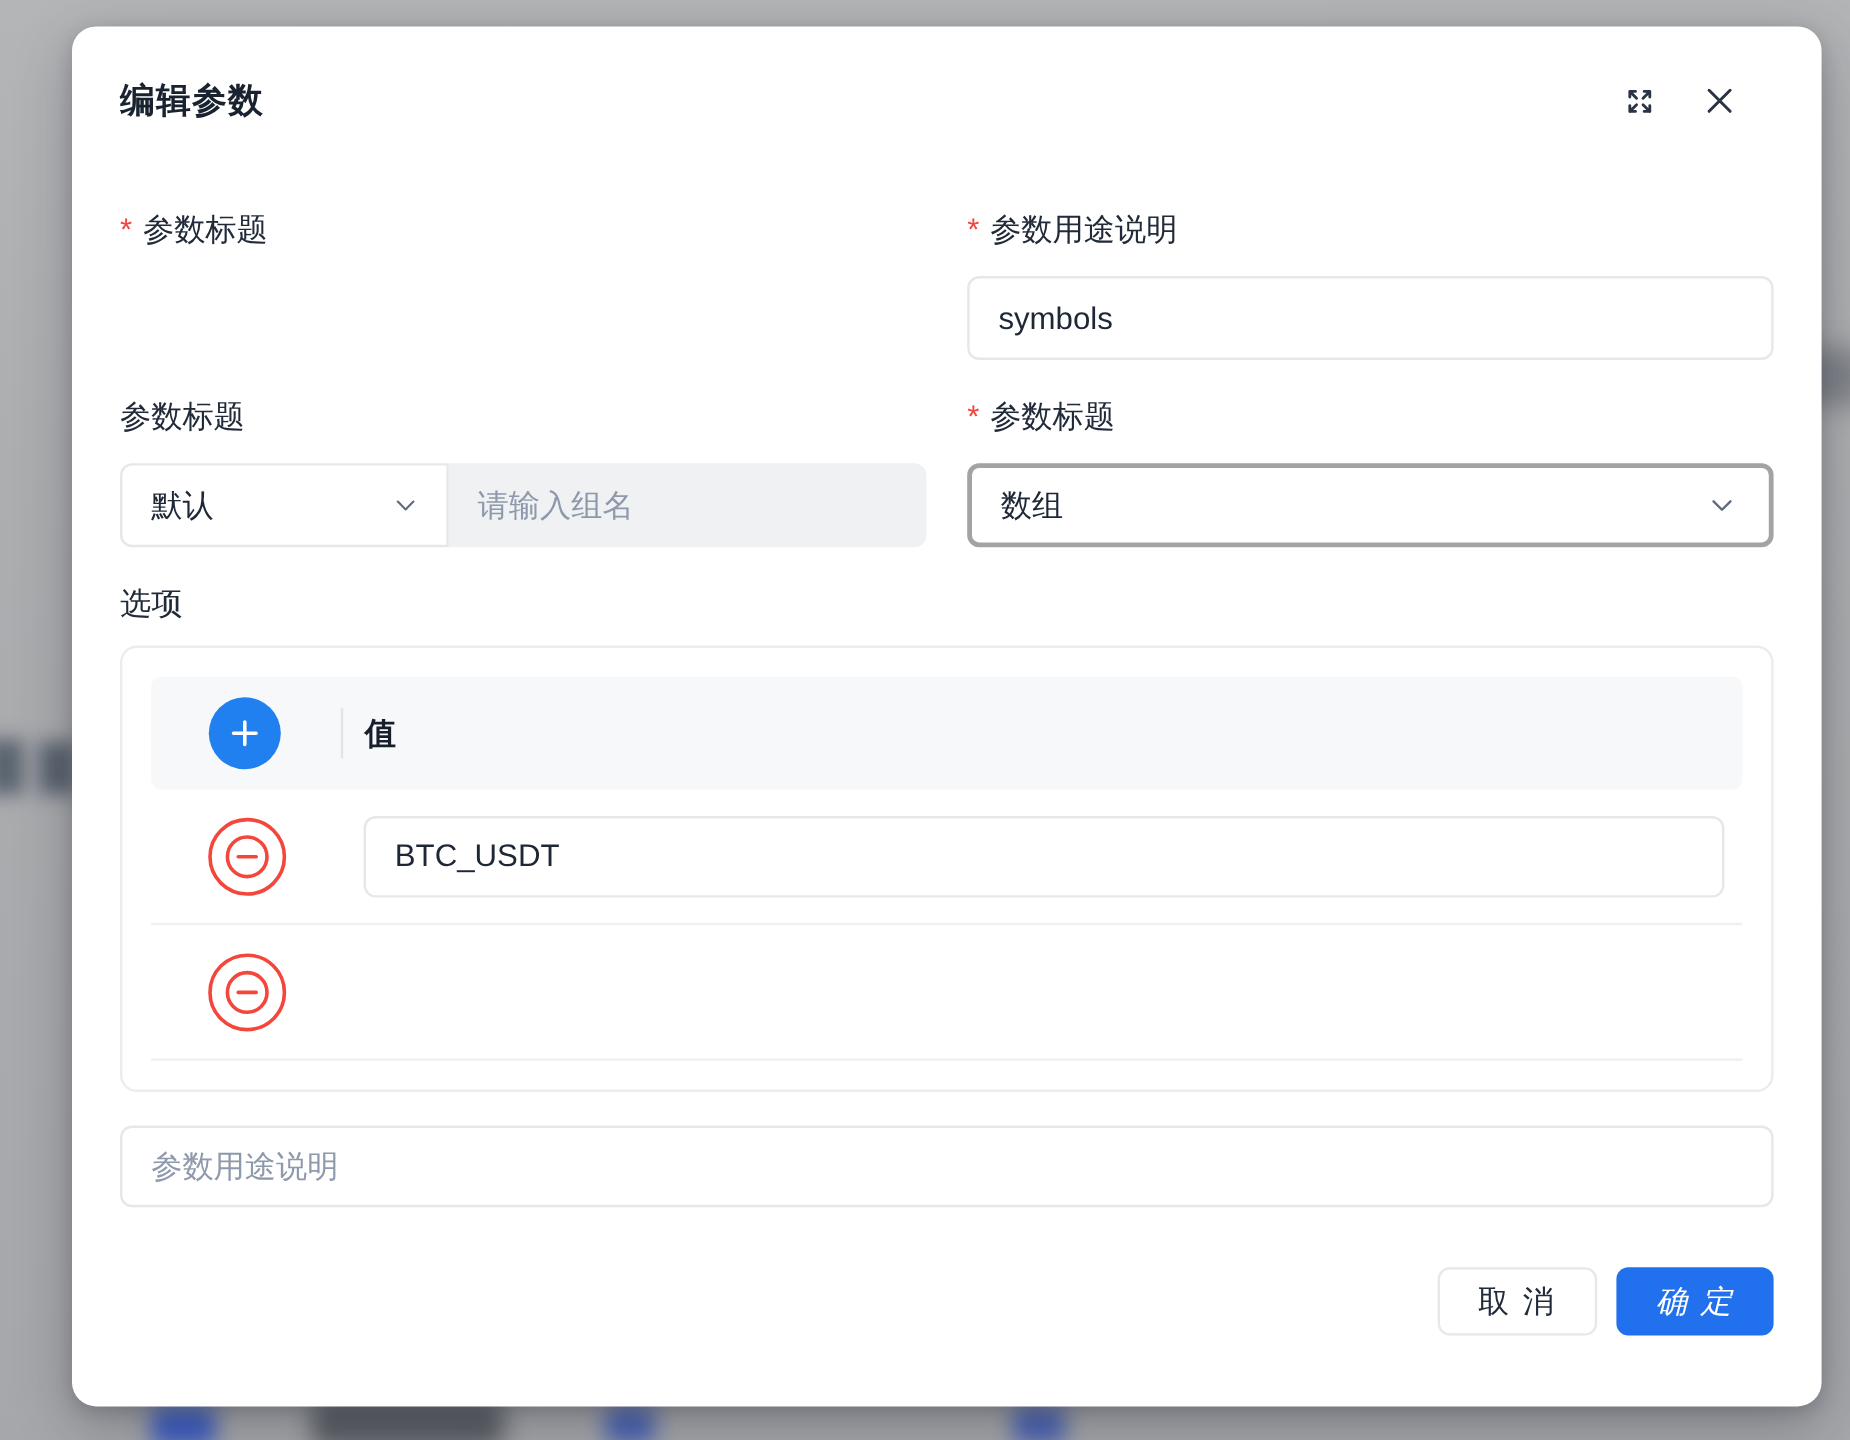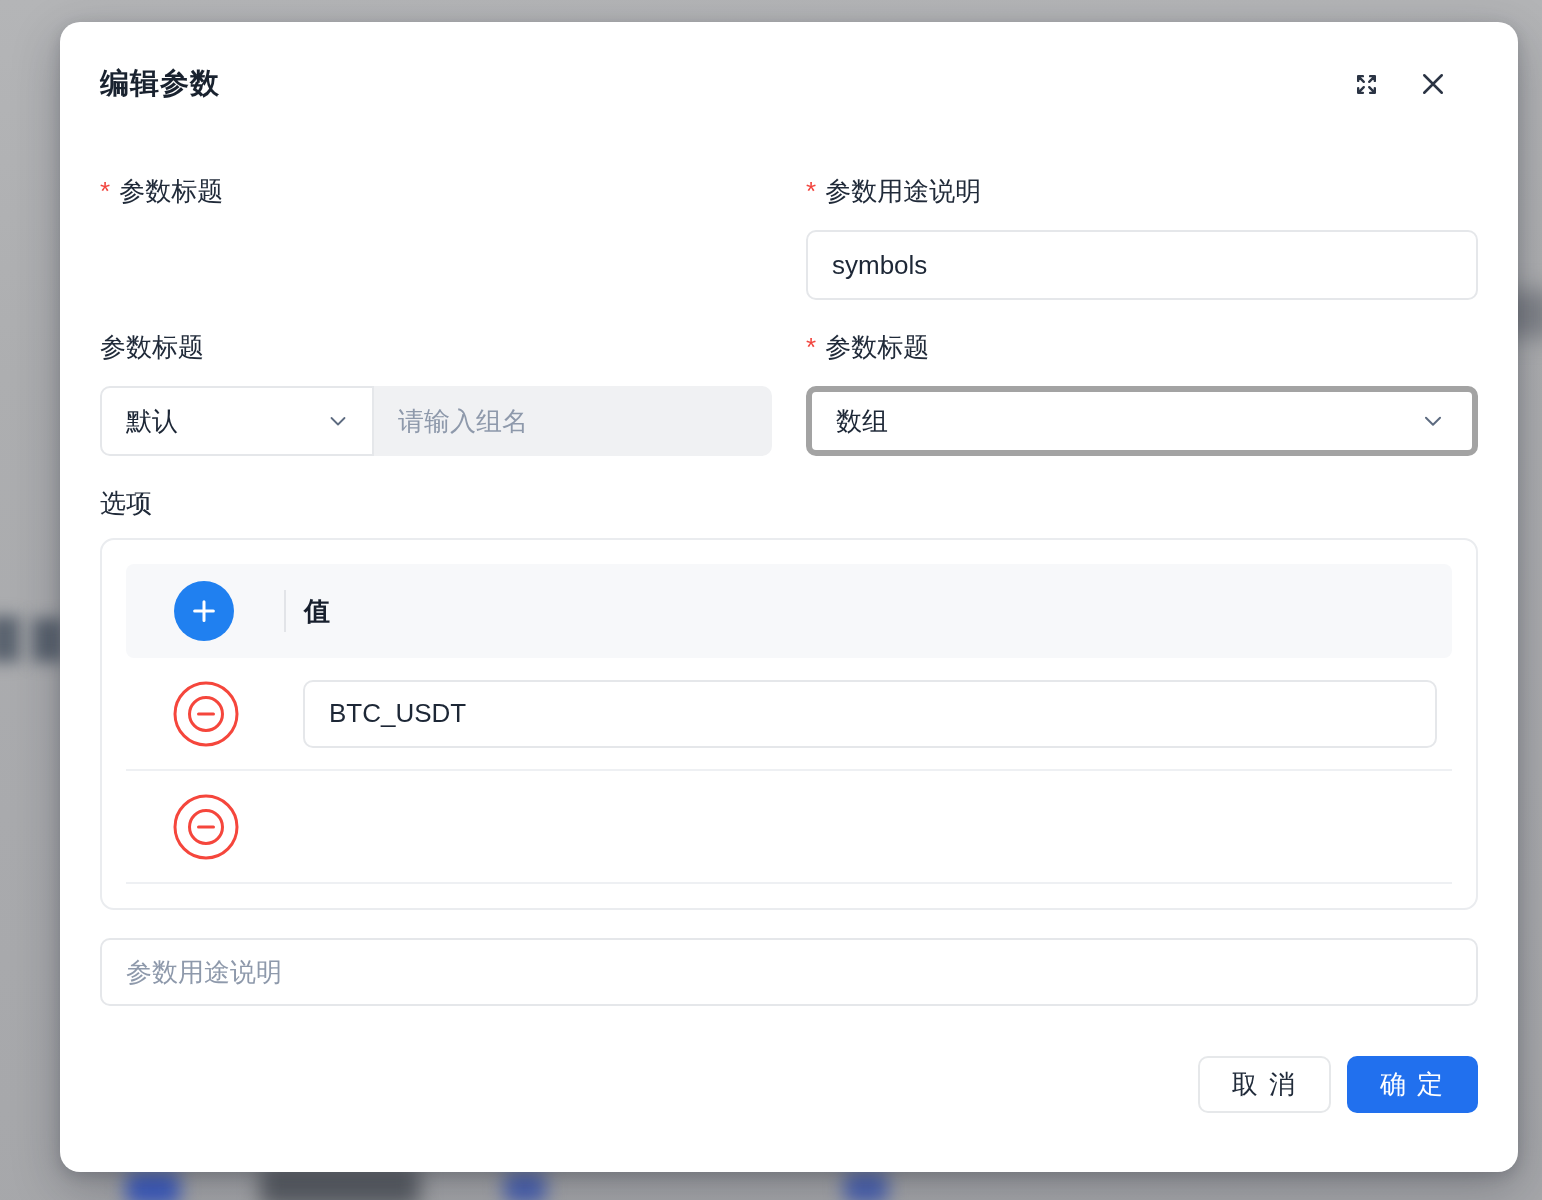--- a/index.html
+++ b/index.html
@@ -47,21 +47,21 @@
   .group-select {
     width:274px; flex:none; background:#fff; border:2px solid #e5e7ea;
     border-radius:10px 0 0 10px; display:flex; align-items:center; justify-content:space-between;
     padding:0 22px 0 24px; font-size:26px; color:#1d2736; cursor:pointer;
   }
   .group-input {
     flex:1; min-width:0; background:#f0f1f3; border:none; border-radius:0 10px 10px 0;
     padding:0 24px; font-size:26px; color:#1d2736; outline:none; font-family:inherit;
   }
   .select-control {
-    width:100%; height:70px; background:#fff; border:6px solid #a3a3a3; border-radius:10px;
+    width:100%; height:70px; background:#fff; border:4px solid #a3a3a3; border-radius:10px;
     display:flex; align-items:center; justify-content:space-between;
     padding:0 26px 0 24px; font-size:26px; color:#1d2736; cursor:pointer;margin-top:17px;
   }
 
   .section-label { font-size:26px; color:#202a39; height:30px; line-height:30px; margin-bottom:20px; }
   .options-box { border:2px solid #eaecef; border-radius:14px; padding:24px; margin-bottom:28px; }
   .opt-header { background:#f7f8fa; height:94px; border-radius:8px; display:flex; align-items:center; }
   .add-btn {
     width:60px; height:60px; border-radius:50%; background:#2080f0; border:none; cursor:pointer;
     margin-left:48px; display:flex; align-items:center; justify-content:center; flex:none;
@@ -71,21 +71,21 @@
   .opt-row { display:flex; align-items:center; height:113px; border-bottom:2px solid #eef0f3; }
   .minus-btn { background:none; border:none; cursor:pointer; margin-left:46px; width:68px; height:68px; flex:none; padding:0; }
   .opt-input-wrap { flex:1; margin-left:63px; margin-right:15px; }
   .opt-input { height:68px; }
 
   .remark-input { height:68px; }
 
   .modal-footer { display:flex; justify-content:flex-end; align-items:center; gap:16px; margin-top:50px; }
   .btn { height:57px; border-radius:10px; font-size:26px; cursor:pointer; font-family:inherit; letter-spacing:2px; }
   .btn-cancel { min-width:125px; padding:0 32px; background:#fff; border:2px solid #e6e8ea; color:#212b3a; }
-  .btn-confirm { min-width:131px; padding:0 32px; background:#2170ee; border:none; color:#fff; }
+  .btn-confirm { min-width:131px; padding:0 32px; background:#2170ee; border:none; color:#fff;font-style:italic; }
 </style>
 </head>
 <body>
 
 <div class="backdrop">
   <div class="blob blob-band"></div>
   <div class="blob blob-l1"></div>
   <div class="blob blob-l2"></div>
   <div class="blob blob-b1"></div>
   <div class="blob blob-b2"></div>

